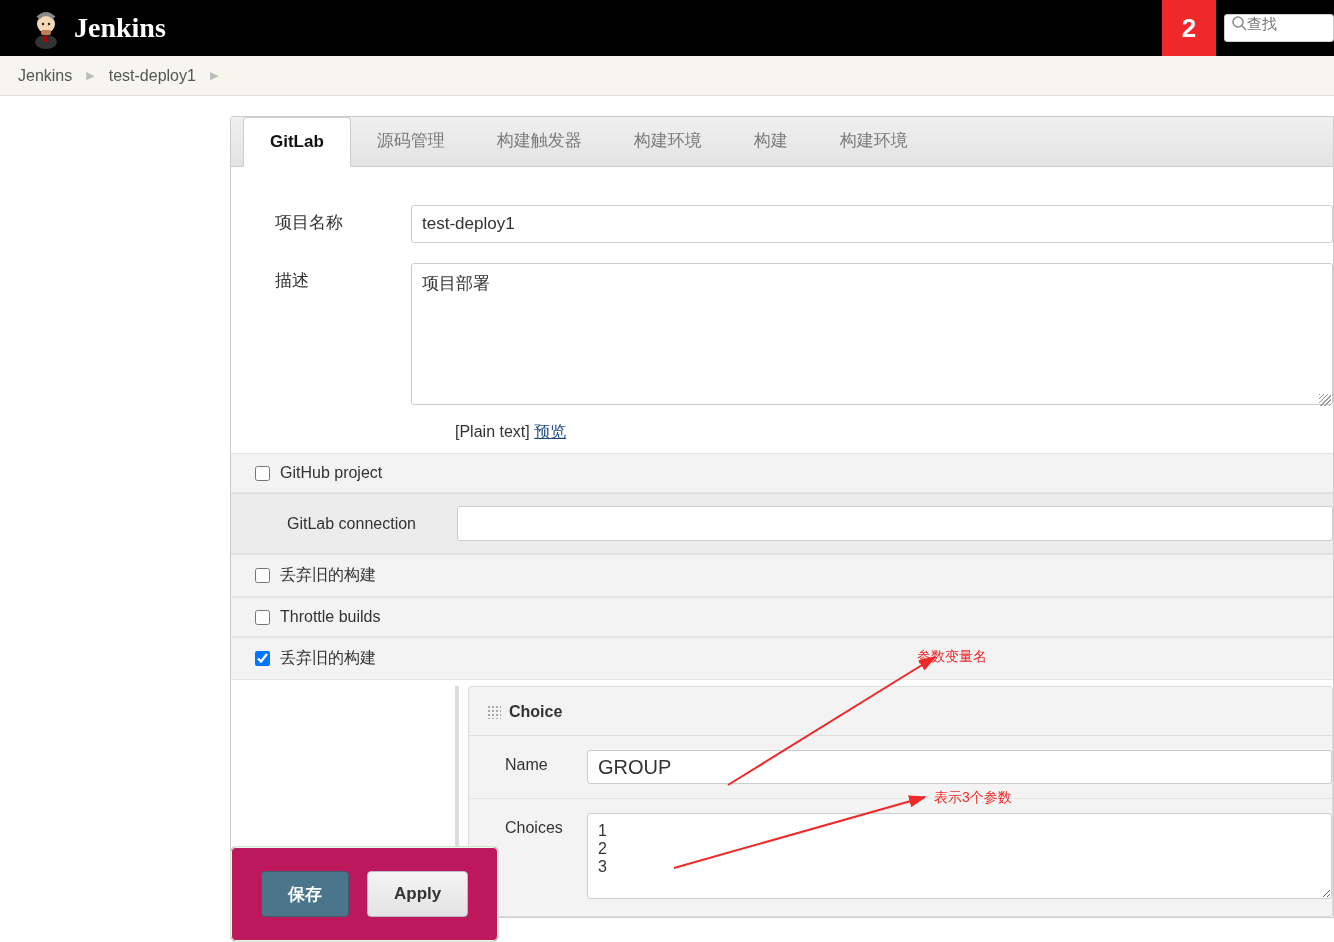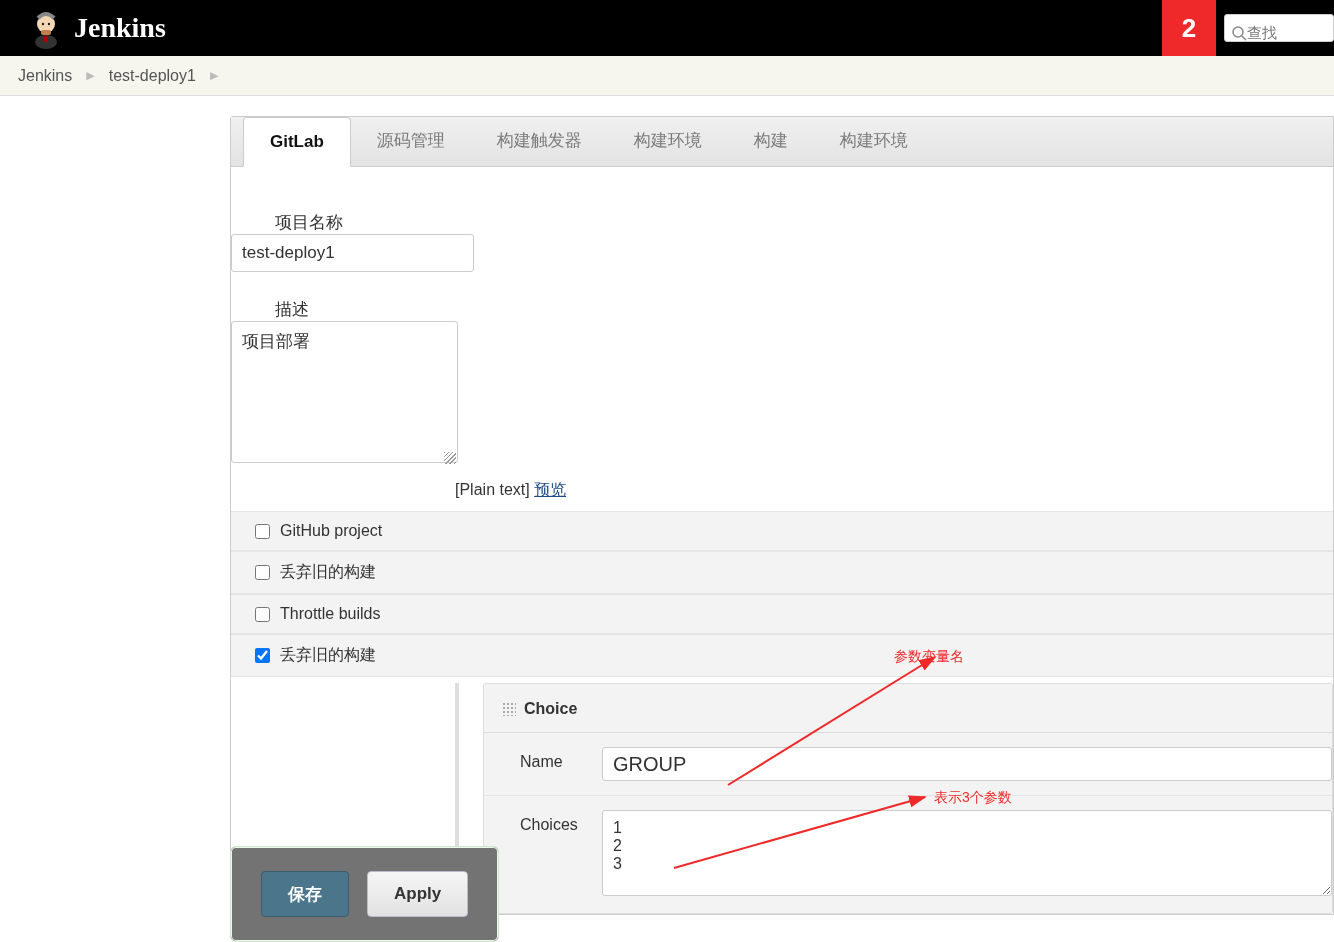--- a/index.html
+++ b/index.html
@@ -4,67 +4,67 @@
 <style>
 * { box-sizing: border-box; margin: 0; padding: 0; }
 body { font-family: Helvetica, Arial, sans-serif; font-size: 13px; color: #333; background: #fff; width: 1334px; height: 942px; overflow: hidden; position: relative; }
 
 
 .header { background: #000; height: 56px; display: flex; align-items: center; padding-left: 24px; }
 .logo-wrap { display: flex; align-items: center; gap: 6px; }
 .logo-text { color: #fff; font-size: 28px; font-weight: bold; font-family: Georgia, serif; }
 .header-spacer { flex: 1; }
 .badge { background: #ef2929; color: #fff; width: 54px; height: 56px; display: flex; align-items: center; justify-content: center; font-size: 26px; font-weight: bold; }
-.search-box { background: #fff; border: 1px solid #ccc; border-radius: 3px; height: 28px; margin: 0 0 0 8px; display: flex; align-items: flex-end; padding: 0 6px; width: 110px; }
+.search-box { background: #fff; border: 1px solid #ccc; border-radius: 3px; height: 28px; margin: 0 0 0 8px; display: flex; align-items: flex-start; padding: 0 6px; width: 110px; }
 .search-box input { border: none; outline: none; font-size: 15px; color: #888; width: 70px; }
 
 
 .breadcrumbs { background: #f6f6ef; border-bottom: 1px solid #e0e0e0; height: 40px; display: flex; align-items: center; padding-left: 18px; gap: 14px; font-size: 16px; color: #555; }
 .bc-sep { color: #bbb; font-size: 11px; }
 
 
 .config-area { margin-left: 230px; margin-top: 20px; border: 1px solid #ccc; border-top-left-radius: 3px; background: linear-gradient(#f5f5f5, #e9e9e9); padding-top: 0; }
 .tabs { display: flex; align-items: flex-end; height: 50px; padding-left: 12px; gap: 0; border-bottom: 1px solid #ccc; background: linear-gradient(#f0f0f0, #e3e3e3); }
 .tab { padding: 14px 26px; font-size: 17px; color: #7a7a7a; cursor: pointer; }
 .tab.active { background: #fff; border: 1px solid #ccc; border-bottom: 1px solid #fff; border-top-left-radius: 4px; border-top-right-radius: 4px; color: #111; font-weight: bold; margin-bottom: -1px; }
 
 .form-body { background: #fff; padding: 28px 0 0 0; }
 
-.form-row { display: flex; align-items: flex-start; padding: 10px 0; flex-direction: column; }
+.form-row { display: flex; align-items: flex-start; padding: 10px 0; }
 .form-label { width: 180px; padding-left: 44px; font-size: 17px; color: #333; padding-top: 6px; }
 .form-field { flex: 1; }
 .text-input { width: 100%; height: 38px; border: 1px solid #ccc; border-radius: 3px; padding: 0 10px; font-size: 17px; color: #333; }
 .textarea-input { width: 100%; height: 142px; border: 1px solid #ccc; border-radius: 3px; padding: 8px 10px; font-size: 17px; color: #333; resize: vertical; font-family: inherit; }
 .resize-handle { position: relative; }
 .resize-handle::after { content: ''; position: absolute; right: 2px; bottom: 2px; width: 12px; height: 12px; background: repeating-linear-gradient(135deg, #999 0, #999 1px, transparent 1px, transparent 3px); }
 
 .hint-row { padding-left: 224px; font-size: 16px; color: #333; margin-top: 4px; margin-bottom: 10px; }
 .hint-row a { color: #204a87; text-decoration: underline; }
 
 .check-row { background: #f3f3f3; border-top: 1px solid #e5e5e5; border-bottom: 1px solid #e5e5e5; padding: 10px 0 10px 24px; display: flex; align-items: center; gap: 10px; }
 .check-row input[type=checkbox] { width: 15px; height: 15px; }
 .check-row label { font-size: 16px; color: #333; }
 
 .sub-row { background: #ececec; border-top: 1px solid #ddd; border-bottom: 1px solid #ddd; padding: 12px 0 12px 56px; display: flex; align-items: center; gap: 20px; }
 .sub-row .sub-label { font-size: 16px; width: 150px; }
 .sub-row .text-input { height: 35px; }
 
 
-.param-wrap { margin-left: 224px; margin-top: 6px; border-left: 4px solid #ddd; padding-left: 24px; }
+.param-wrap { margin-left: 224px; margin-top: 6px; border-left: 4px solid #ddd; padding-left: 9px; }
 .param-box { background: #f3f3f3; border: 1px solid #ddd; border-radius: 3px; padding: 16px 0 0 0; }
 .param-header { display: flex; align-items: center; gap: 8px; padding-left: 18px; padding-bottom: 14px; border-bottom: 1px solid #ddd; }
 .grip-icon { width: 14px; height: 14px; background-image: radial-gradient(circle, #aaa 1px, transparent 1px); background-size: 4px 4px; }
 .param-title { font-weight: bold; font-size: 16px; }
 .param-row { display: flex; align-items: flex-start; padding: 14px 0; border-bottom: 1px solid #e5e5e5; }
 .param-row .param-label { width: 118px; padding-left: 36px; font-size: 16px; padding-top: 6px; }
 .param-row .text-input { height: 34px; font-size: 20px; }
 .param-row .textarea-input { height: 86px; font-size: 16px; }
 
 
-.bottom-bar { position: absolute; left: 230px; bottom: 0; background: #737373; border: 1px solid #cde8cd; border-radius: 6px; padding: 24px 30px; display: flex; gap: 18px; z-index: 10; box-shadow: 0 0 0 1px #eef7ee inset; }
+.bottom-bar { position: absolute; left: 230px; bottom: 0; background: #be185d; border: 1px solid #cde8cd; border-radius: 6px; padding: 24px 30px; display: flex; gap: 18px; z-index: 10; box-shadow: 0 0 0 1px #eef7ee inset; }
 .btn { height: 46px; padding: 0 26px; border: 1px solid #bbc; border-radius: 4px; font-size: 17px; cursor: pointer; background: linear-gradient(#f5f5f5,#e2e2e2); color: #333; font-weight: bold; }
 .btn.primary { background: #4b758b; border: 1px solid #3a5d6f; color: #fff; }
 
 
 .anno { position: absolute; color: #ef2929; font-size: 14px; z-index: 20; }
 .arrow-svg { position: absolute; z-index: 19; pointer-events: none; }
 
 
 .butler { width: 44px; height: 44px; }
 </style>
@@ -131,20 +131,24 @@
     <div class="hint-row">
       <span>[Plain text]</span>
       <a href="#">预览</a>
     </div>
 
     <div class="check-row">
       <input type="checkbox" style="">
       <label>GitHub project</label>
     </div>
 
+    <div class="sub-row">
+      <div class="sub-label">GitLab connection</div>
+      <input class="text-input" style="flex: 1 1 0%;" value="">
+    </div>
 
     <div class="check-row">
       <input type="checkbox" style="">
       <label>丢弃旧的构建</label>
     </div>
 
     <div class="check-row">
       <input type="checkbox" style="">
       <label>Throttle builds</label>
     </div>
@@ -187,14 +191,14 @@
 
 <svg class="arrow-svg" style="left:0;top:0;width:1334px;height:942px;">
   <defs>
     <marker id="ah" markerWidth="10" markerHeight="10" refX="8" refY="3" orient="auto">
       <path d="M0,0 L9,3 L0,6 Z" fill="#ef2929"></path>
     </marker>
   </defs>
   <line x1="728" y1="785" x2="935" y2="657" stroke="#ef2929" stroke-width="2" marker-end="url(#ah)"></line>
   <line x1="674" y1="868" x2="925" y2="797" stroke="#ef2929" stroke-width="2" marker-end="url(#ah)"></line>
 </svg>
-<div class="anno" style="left:894px;top:648px">参数变量名</div>
+<div class="anno" style="left:917px;top:648px">参数变量名</div>
 <div class="anno" style="left:934px;top:789px">表示3个参数</div>
 
 </body></html>

